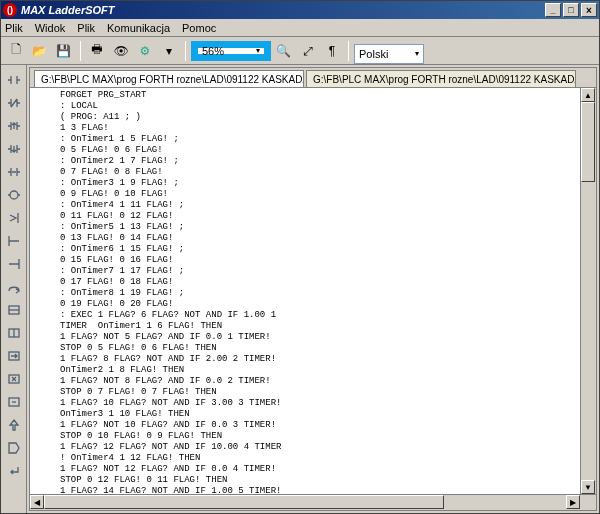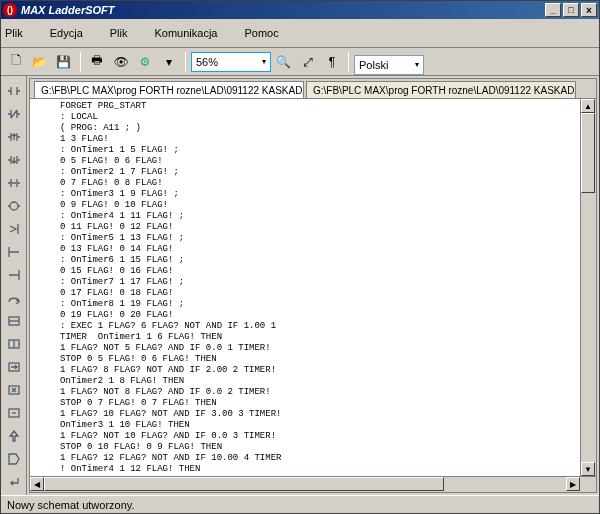--- a/index.html
+++ b/index.html
@@ -4,26 +4,26 @@
 <style>
   * { box-sizing: border-box; margin: 0; padding: 0; }
   body { font-family: Tahoma, Arial, sans-serif; font-size: 11px; background: #d4d0c8; width: 600px; height: 514px; overflow: hidden; }
   .window { display: flex; flex-direction: column; height: 514px; border: 1px solid #404040; }
   .titlebar { background: linear-gradient(to right, #0a246a, #3a6ea5); color: #fff; height: 18px; display: flex; align-items: center; padding: 0 2px; font-size: 11px; }
   .titlebar .appicon { width: 14px; height: 14px; margin-right: 4px; background: #c00; color:#fff; border-radius: 7px; display:flex; align-items:center; justify-content:center; font-size:9px; font-weight:bold;}
   .titlebar .title { flex: 1; font-weight: bold; font-style: italic; }
   .titlebar .winbtns { display: flex; gap: 2px; }
   .winbtn { width: 16px; height: 14px; background: #d4d0c8; border: 1px solid #fff; border-right-color:#404040; border-bottom-color:#404040; font-size: 9px; display:flex; align-items:center; justify-content:center; color:#000; font-family: Arial; font-weight:bold; }
   .winbtn.close { font-size: 10px; }
-  .menubar { background: #d4d0c8; height: 18px; display: flex; align-items: center; padding: 14px 4px; gap: 27px; font-size: 11px; border-bottom: 1px solid #808080; }
+  .menubar { background: #d4d0c8; height: 18px; display: flex; align-items: center; padding: 8px 4px; gap: 12px; font-size: 11px; border-bottom: 1px solid #808080; }
   .menuitem { cursor: default; }
   .toolbar { background: #d4d0c8; height: 28px; display: flex; align-items: center; padding: 2px 4px; border-bottom: 1px solid #808080; gap: 2px; }
   .tbtn { width: 22px; height: 22px; border: 1px solid transparent; display:flex; align-items:center; justify-content:center; font-size: 12px; }
   .sep { width:1px; height:20px; background:#808080; margin: 0 3px; border-right:1px solid #fff; }
-  .zoom { width: 80px; height: 20px; border: 1px solid #0ea5e9; background:#fff; font-size:11px; padding: 0 4px; display:flex; align-items:center; justify-content:space-between;}
+  .zoom { width: 80px; height: 20px; border: 7px solid #0ea5e9; background:#fff; font-size:11px; padding: 0 4px; display:flex; align-items:center; justify-content:space-between;}
   .dropdown { width: 70px; height: 20px; border: 1px solid #7f9db9; background:#fff; font-size:11px; padding: 0 4px; display:flex; align-items:center; justify-content:space-between;margin-top:6px;}
   .dd-arrow { font-size: 8px; color:#000;}
   .workspace { flex: 1; display: flex; overflow: hidden; background:#d4d0c8; }
   .lefttoolbar { width: 26px; background: #d4d0c8; border-right: 1px solid #808080; display:flex; flex-direction:column; align-items:center; padding-top:4px; gap:1px;}
   .ltbtn { width: 22px; height: 22px; border: 1px solid #d4d0c8; display:flex; align-items:center; justify-content:center; font-size: 11px; color:#405060; background:#d4d0c8;}
   .ltbtn svg { width:16px; height:16px; }
   .docarea { flex:1; display:flex; flex-direction:column; background:#fff; border: 1px solid #808080; margin: 2px; overflow:hidden;}
   .tabs { height: 20px; background:#d4d0c8; display:flex; align-items:flex-end; border-bottom:1px solid #808080; font-size:10px; padding-left:4px; gap:0;}
   .tab { background:#fff; border:1px solid #808080; border-bottom:none; padding: 2px 6px; max-width: 270px; white-space:nowrap; overflow:hidden; text-overflow:ellipsis; font-size:10px; height:17px; display:flex; align-items:center;}
   .tab + .tab { margin-left: 2px; background:#ece9d8; }
@@ -52,21 +52,21 @@
     <div class="title">MAX LadderSOFT</div>
     <div class="winbtns">
       <div class="winbtn">_</div>
       <div class="winbtn">□</div>
       <div class="winbtn close">×</div>
     </div>
   </div>
 
   <div class="menubar">
     <span class="menuitem">Plik</span>
-    <span class="menuitem">Edycja</span>
+    <span class="menuitem">Widok</span>
     <span class="menuitem">Plik</span>
     <span class="menuitem">Komunikacja</span>
     <span class="menuitem">Pomoc</span>
   </div>
 
   <div class="toolbar">
     <div class="tbtn">
         <span>🗋</span>
       </div>
     <div class="tbtn">
@@ -274,16 +274,13 @@
         </div>
       </div>
       <div class="hscroll">
         <div class="sbbtn left">◀</div>
         <div class="thumb"></div>
         <div class="sbbtn right">▶</div>
       </div>
     </div>
   </div>
 
-  <div class="statusbar">
-    <span>Nowy schemat utworzony.</span>
-  </div>
 </div>
 
 </body></html>

